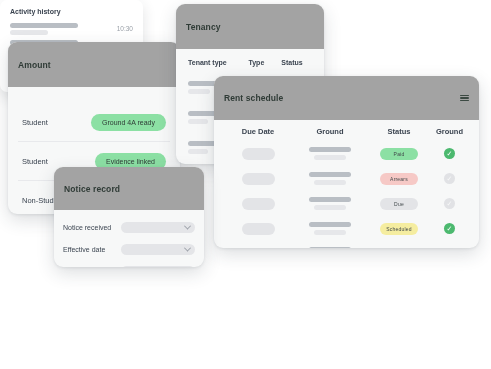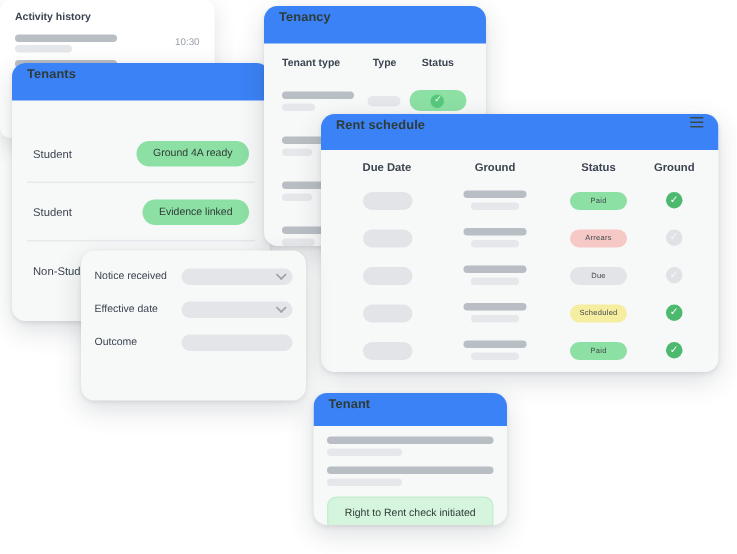--- a/index.html
+++ b/index.html
@@ -13,28 +13,28 @@
   #stage{position:absolute;inset:0;}
 
   .card{
     position:absolute;
     background:#f7f8f8;
     border-radius:9px;
     box-shadow:0 6px 18px rgba(40,50,60,.16), 0 1px 3px rgba(40,50,60,.10);
     overflow:hidden;
   }
   .card-header{
-    background:#3b82f6;
+    background:#a3a3a3;
     color:#2f3b36;
     font-size:8.5px;
     font-weight:700;
     letter-spacing:.1px;
-    padding:2px 10px;
+    padding:12px 10px;
     height:21px;
-    display:flex;align-items:flex-start;
+    display:flex;align-items:center;
     justify-content:space-between;
   }
   .card-body{padding:8px 10px;}
 
   
   .sk{background:#dedfe2;border-radius:4px;height:5px;}
   .sk.dark{background:#b9bec4;}
   .sk.light{background:#e6e7ea;}
   .sk.pill{border-radius:7px;height:12px;background:#e3e4e7;}
 
@@ -137,21 +137,21 @@
     border:1px solid #c4eecf;
   }
 </style>
 </head>
 <body>
 
 <div id="stage">
 
   <div class="card" id="card-tenants">
     <div class="card-header">
-      <span>Tenants</span>
+      <span>Amount</span>
     </div>
     <div class="card-body" style="padding-top:16px;text-align:right;">
 
       <div class="tenant-row">
         <span class="tenant-label">Student</span>
         <span class="chip">Ground 4A ready</span>
       </div>
 
       <div class="tenant-row">
         <span class="tenant-label">Student</span>
@@ -309,20 +309,23 @@
         </div>
         <div class="rs-c4">
           <span class="rec on">✓</span>
         </div>
       </div>
 
     </div>
   </div>
 
   <div class="card" id="card-notice">
+    <div class="card-header" style="height:19px;">
+      <span>Notice record</span>
+    </div>
     <div class="card-body">
 
       <div class="nr-row">
         <span class="nr-label">Notice received</span>
         <span class="nr-field">
           <span class="chev"></span>
         </span>
       </div>
 
       <div class="nr-row">
@@ -369,30 +372,14 @@
 
     <div class="ah-row">
       <span class="ah-bars">
         <span class="sk dark" style="width:68px;"></span>
           <span class="sk light" style="width:38px;"></span>
       </span>
       <span class="ah-time">17:10</span>
     </div>
   </div>
 
-  <div class="card" id="card-tenant">
-    <div class="card-header">
-      <span>Tenant</span>
-    </div>
-    <div class="card-body">
-      <div class="tc-group">
-        <div class="sk dark" style="width:100%;"></div>
-        <div class="sk light" style="width:45%;"></div>
-      </div>
-      <div class="tc-group">
-        <div class="sk dark" style="width:100%;"></div>
-        <div class="sk light" style="width:45%;"></div>
-      </div>
-      <div class="cta">Right to Rent check initiated</div>
-    </div>
-  </div>
 
 </div>
 
 </body></html>

